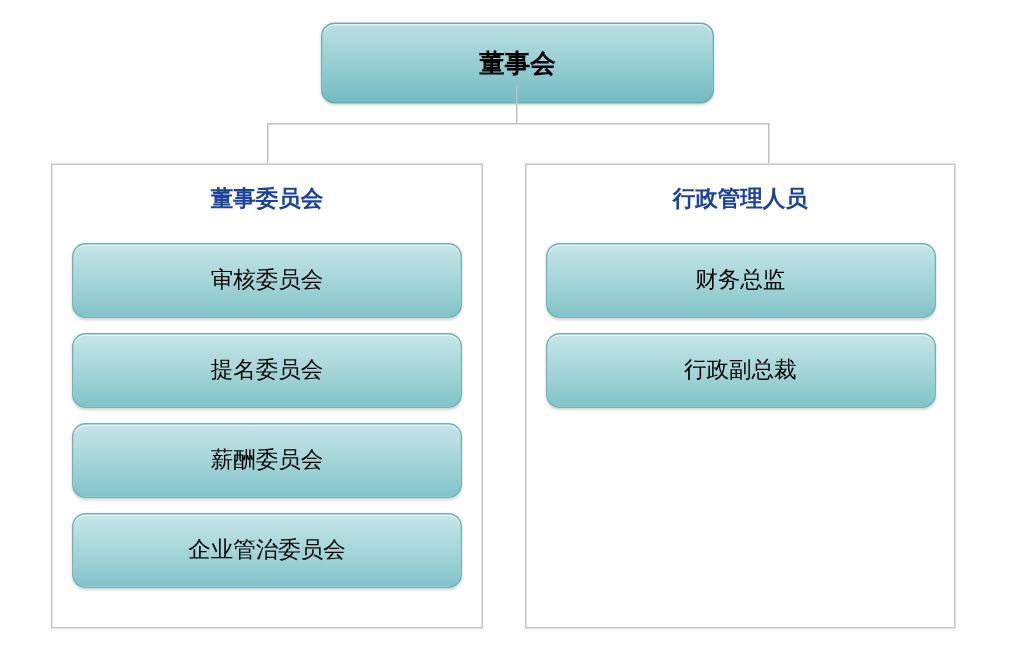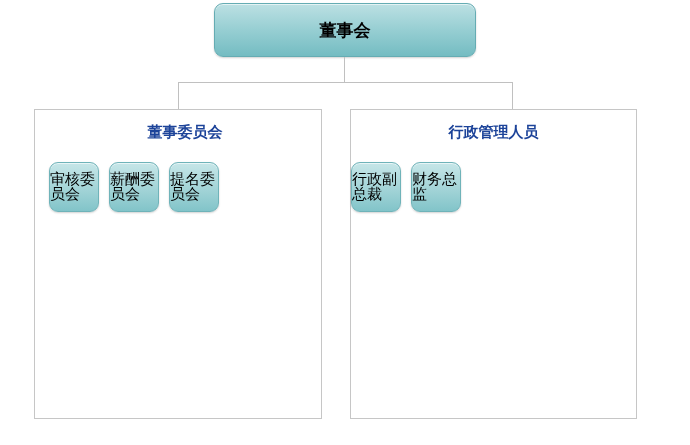--- a/index.html
+++ b/index.html
@@ -24,21 +24,21 @@
     box-shadow: inset 0 1px 0 rgba(255,255,255,0.6), 0 1px 2px rgba(0,0,0,0.18);
     display: flex;
     align-items: center;
     justify-content: center;
     color: #000000;
     font-size: 15px;
     line-height: 1;
   }
   .node.root {
     left: 214px;
-    top: 3px;
+    top: 15px;
     width: 262px;
     height: 54px;
     font-size: 17px;
     font-weight: bold;
     background: linear-gradient(180deg, #bce0e3 0%, #9ad0d4 45%, #74bcc2 100%);
     border-color: #65acb3;
   }
   .line {
     position: absolute;
     background: #c0c0c0;
@@ -46,34 +46,34 @@
   .line.v { width: 1px; }
   .line.h { height: 1px; }
   .group {
     position: absolute;
     top: 109px;
     height: 310px;
     box-sizing: border-box;
     border: 1px solid #c6c6c6;
     background: #ffffff;
   }
-  .group.left  { left: 34px;  width: 288px; padding-left: 14px; }
+  .group.left  { left: 34px;  width: 288px; }
   .group.right { left: 350px; width: 287px; }
   .group-title {
     margin-top: 13px;
     height: 21px;
     text-align: center;
     font-size: 15px;
     font-weight: bold;
     color: #1c4399;
   }
   .group-items {
     margin-top: 18px;
     display: flex;
-    flex-direction: row;
+    flex-direction: column;
     align-items: center;
     gap: 10px;
   }
   .group-items .node {
     position: static;
     width: 260px;
     height: 50px;
     flex: 0 0 50px;
   }
 </style>
@@ -86,26 +86,27 @@
 
   <div class="line v" style="left:344px; top:57px; height:25px;"></div>
   <div class="line h" style="left:178px; top:82px; width:335px;"></div>
   <div class="line v" style="left:178px; top:82px; height:27px;"></div>
   <div class="line v" style="left:512px; top:82px; height:27px;"></div>
 
   <div class="group left">
     <div class="group-title">董事委员会</div>
     <div class="group-items">
       <div class="node">审核委员会</div>
+      <div class="node">提名委员会</div>
       <div class="node">薪酬委员会</div>
-      <div class="node">提名委员会</div>
+      <div class="node">企业管治委员会</div>
     </div>
   </div>
 
   <div class="group right">
     <div class="group-title">行政管理人员</div>
     <div class="group-items">
+      <div class="node">财务总监</div>
       <div class="node">行政副总裁</div>
-      <div class="node">财务总监</div>
     </div>
   </div>
 
 </div>
 
 </body></html>

